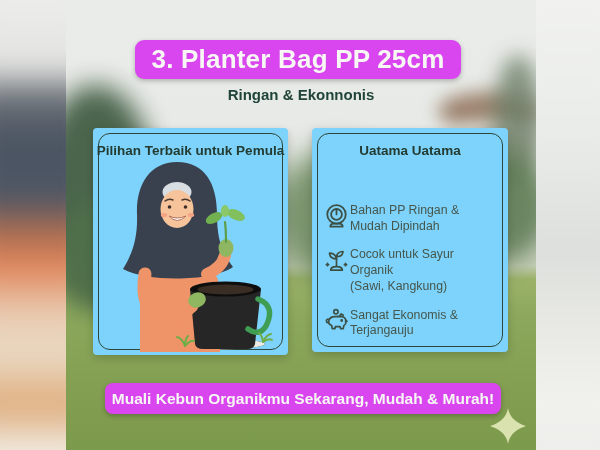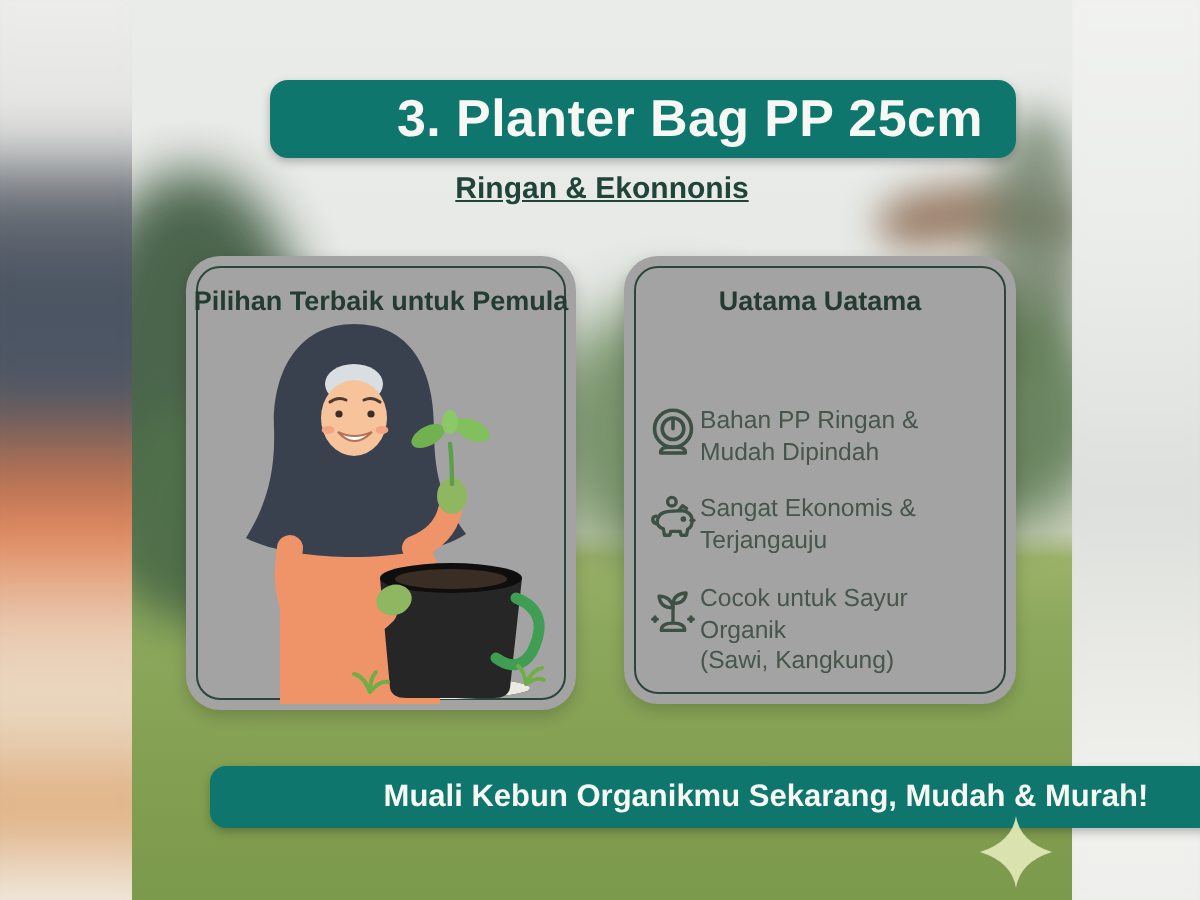--- a/index.html
+++ b/index.html
@@ -29,35 +29,35 @@
   .blob{position:absolute;border-radius:50%;}
   .blob-tree-left{left:-30px;top:85px;width:120px;height:215px;background:#3e5a40;filter:blur(13px);opacity:.92;}
   .blob-tree-left2{left:-15px;top:200px;width:90px;height:110px;background:#51714a;filter:blur(12px);opacity:.85;}
   .blob-tree-gap{left:205px;top:150px;width:130px;height:130px;background:#5e7e4e;filter:blur(15px);opacity:.8;}
   .blob-roof{left:372px;top:92px;width:100px;height:38px;background:#8f7058;filter:blur(9px);opacity:.85;}
   .blob-house{left:380px;top:120px;width:90px;height:48px;background:#d8d5ca;filter:blur(9px);opacity:.9;}
   .blob-conifer{left:428px;top:55px;width:48px;height:130px;background:#6d7f68;filter:blur(10px);opacity:.8;}
   .blob-trees-right{left:368px;top:150px;width:120px;height:115px;background:#56744a;filter:blur(13px);opacity:.85;}
   
   .banner{
-    position:absolute;background:#0f766e;color:#f7f8f4;
+    position:absolute;background:#d946ef;color:#f7f8f4;
     display:flex;align-items:center;justify-content:center;
-    font-weight:700;box-shadow:0 2px 5px rgba(0,0,0,.25);padding-left:47px;
+    font-weight:700;box-shadow:0 2px 5px rgba(0,0,0,.25);
   }
   .banner-title{left:135px;top:40px;width:326px;height:39px;border-radius:9px;
     font-size:26px;letter-spacing:.2px;}
-  .banner-cta{left:105px;top:383px;width:462px;height:31px;border-radius:8px;
+  .banner-cta{left:105px;top:383px;width:396px;height:31px;border-radius:8px;
     font-size:15.5px;}
   .subtitle{
     position:absolute;left:66px;top:86px;width:470px;text-align:center;
-    color:#20443a;font-weight:700;font-size:15px;text-decoration:underline;
+    color:#20443a;font-weight:700;font-size:15px;
   }
   
   .card{
-    position:absolute;background:#a3a3a3;border-radius:17px;
+    position:absolute;background:#7dd3fc;border-radius:4px;
     box-shadow:0 3px 8px rgba(0,0,0,.18);
   }
   .card::before{
     content:"";position:absolute;inset:5px;border:1.6px solid #2c4639;
     border-radius:12px;pointer-events:none;
   }
   .card-left{left:93px;top:128px;width:195px;height:227px;}
   .card-right{left:312px;top:128px;width:196px;height:224px;}
   .card-title{
     position:relative;margin-top:15px;text-align:center;
@@ -155,52 +155,52 @@
         <span class="ficon">
           <svg width="27" height="27" viewBox="0 0 24 24" fill="none" stroke="#3d5044" stroke-width="1.6" stroke-linecap="round" stroke-linejoin="round">
             <circle cx="12" cy="11" r="8.2"></circle>
             <circle cx="12" cy="11" r="4.8"></circle>
             <line x1="12" y1="11" x2="12" y2="6.8"></line>
             <path d="M6.5,21.8 q0,-2.6 3.2,-2.6 h4.6 q3.2,0 3.2,2.6 z"></path>
           </svg>
         </span>
         <span class="ftext">Bahan PP Ringan &amp;
 Mudah Dipindah</span>
+      </div>
+
+      <div class="feature">
+        <span class="ficon">
+          <svg width="27" height="27" viewBox="0 0 24 24" fill="none" stroke="#3d5044" stroke-width="1.5" stroke-linecap="round" stroke-linejoin="round">
+            <path d="M12,17.5 V10.5"></path>
+            <path d="M12,11.5 q-0.8,-5 -6.2,-5.2 q0.4,5.2 6.2,5.2 z"></path>
+            <path d="M12,9.5 q0.6,-4.4 5.8,-4.6 q-0.3,4.6 -5.8,4.6 z"></path>
+            <path d="M6.8,21.5 q0,-3.2 5.2,-3.2 q5.2,0 5.2,3.2 z"></path>
+            <path d="M4,15.5 v2 m-1,-1 h2"></path>
+            <path d="M20,15.5 v2 m-1,-1 h2"></path>
+          </svg>
+        </span>
+        <span class="ftext">Cocok untuk Sayur Organik
+(Sawi, Kangkung)</span>
       </div>
 
       <div class="feature">
         <span class="ficon">
           <svg width="27" height="27" viewBox="0 0 24 24" fill="none" stroke="#3d5044" stroke-width="1.5" stroke-linecap="round" stroke-linejoin="round">
             <circle cx="11.5" cy="4.3" r="1.9"></circle>
             <path d="M4.5,14 q-1.6,-0.4 -1.5,-2 q0.1,-1.2 1.5,-1.3"></path>
             <path d="M5,13.6 q0,-4.6 5.2,-5 l5.8,-0.3 q4.5,0.6 4.5,4.6 q0,2.6 -2,3.7 l-0.5,2.6 h-2.4 l-0.4,-1.7 h-4.2 l-0.4,1.7 H8.2 l-0.5,-2.8 q-2.7,-1 -2.7,-2.8 z"></path>
             <path d="M14.6,8.2 l1.6,-2.1 1.8,1.2"></path>
             <circle cx="16.6" cy="12" r="0.5" fill="#3d5044"></circle>
             <line x1="20" y1="12.6" x2="21.3" y2="12.6"></line>
           </svg>
         </span>
         <span class="ftext">Sangat Ekonomis &amp;
 Terjangauju</span>
       </div>
 
-      <div class="feature">
-        <span class="ficon">
-          <svg width="27" height="27" viewBox="0 0 24 24" fill="none" stroke="#3d5044" stroke-width="1.5" stroke-linecap="round" stroke-linejoin="round">
-            <path d="M12,17.5 V10.5"></path>
-            <path d="M12,11.5 q-0.8,-5 -6.2,-5.2 q0.4,5.2 6.2,5.2 z"></path>
-            <path d="M12,9.5 q0.6,-4.4 5.8,-4.6 q-0.3,4.6 -5.8,4.6 z"></path>
-            <path d="M6.8,21.5 q0,-3.2 5.2,-3.2 q5.2,0 5.2,3.2 z"></path>
-            <path d="M4,15.5 v2 m-1,-1 h2"></path>
-            <path d="M20,15.5 v2 m-1,-1 h2"></path>
-          </svg>
-        </span>
-        <span class="ftext">Cocok untuk Sayur Organik
-(Sawi, Kangkung)</span>
-      </div>
-
     </div>
   </div>
 
   <div class="banner banner-cta">
     <span>Muali Kebun Organikmu Sekarang, Mudah &amp; Murah!</span>
   </div>
 
   <svg class="sparkle" viewBox="0 0 38 38">
     <path d="M19,1 Q21,14 37,19 Q21,24 19,37 Q17,24 1,19 Q17,14 19,1 Z" fill="#dfe7b4" opacity="0.95"></path>
   </svg>

